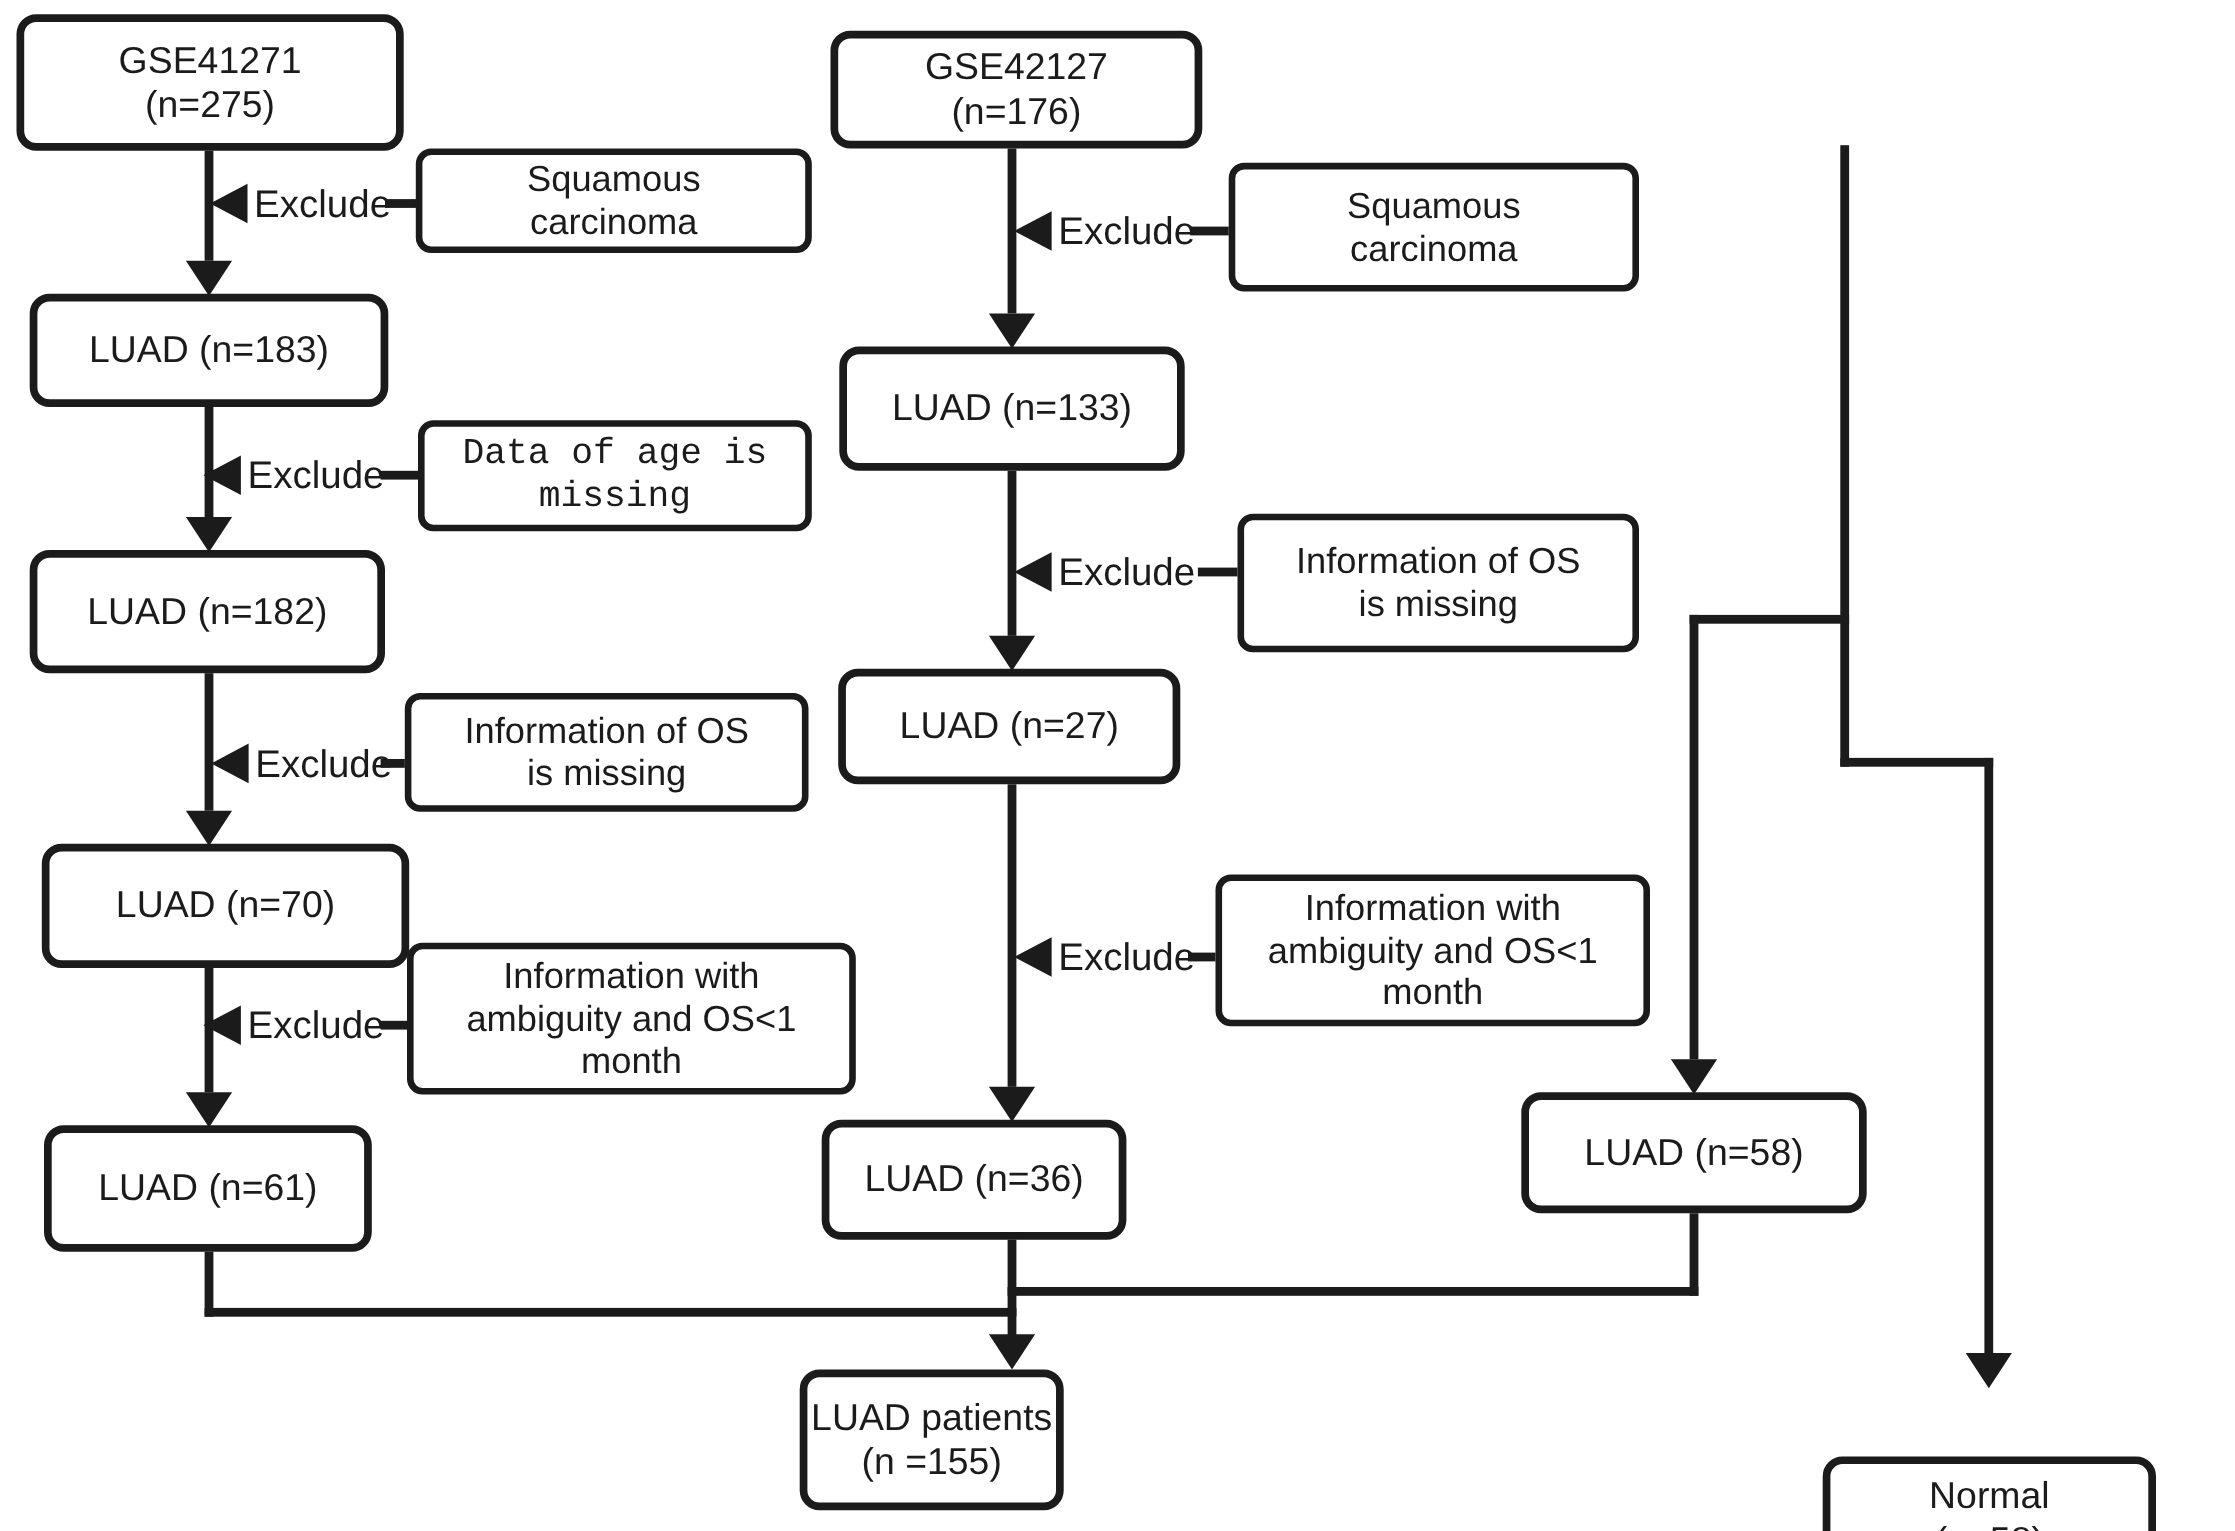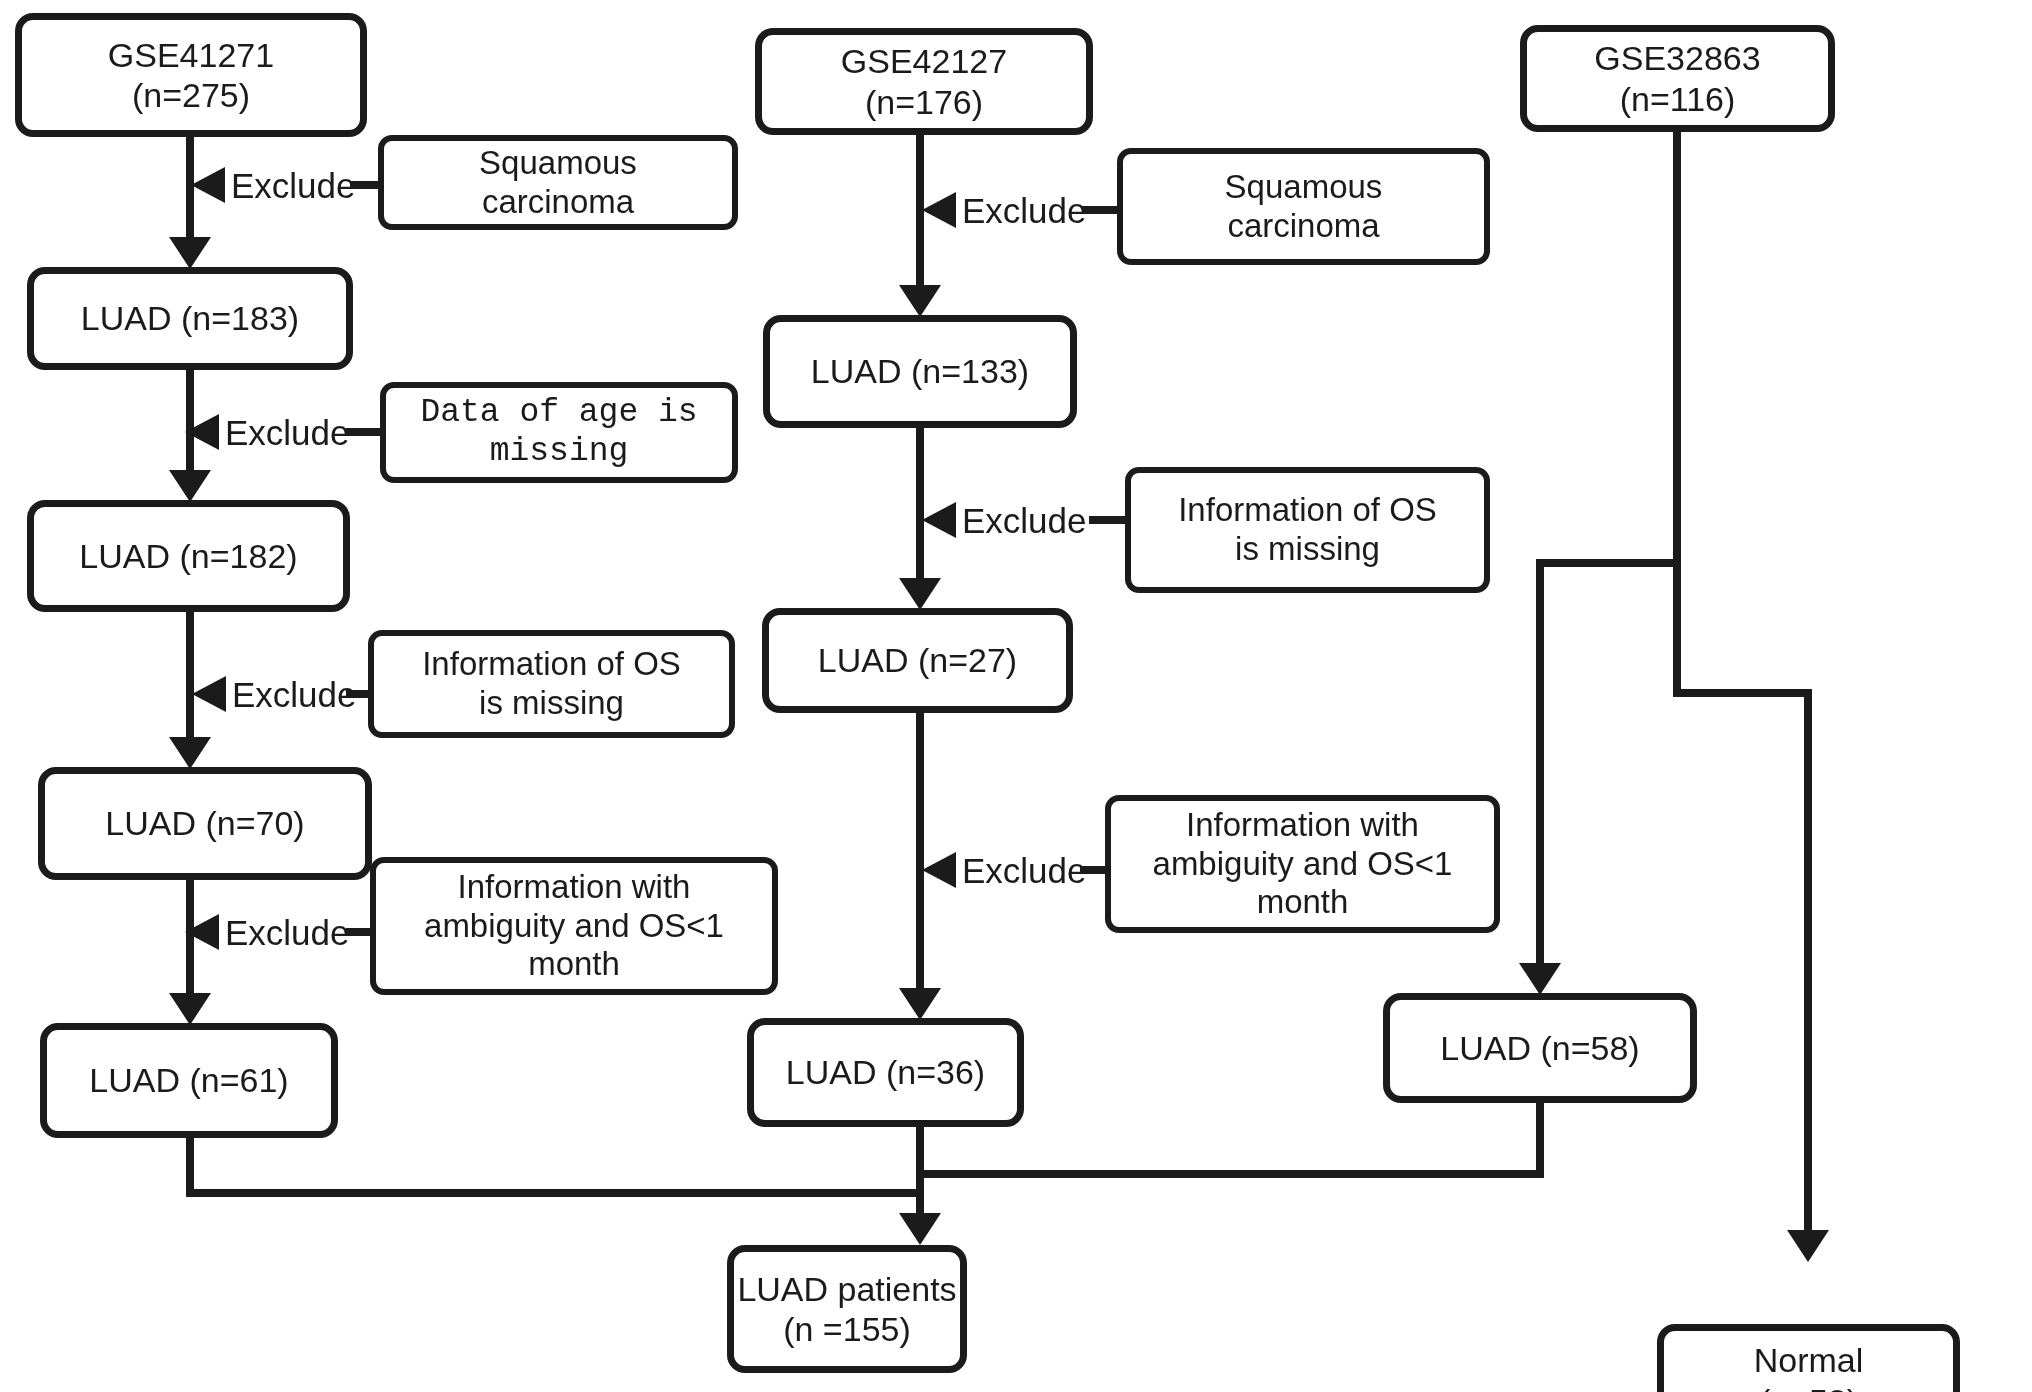--- a/index.html
+++ b/index.html
@@ -152,22 +152,20 @@
 
   <div class="node" style="left:747px;top:1018px;width:277px;height:109px;">LUAD (n=36)</div>
 
   <div class="vline" style="left:916px;top:1127px;height:88px;"></div>
   <div class="hline" style="left:916px;top:1170px;width:628px;"></div>
   <div class="arrow-down" style="left:899px;top:1213px;"></div>
 
   <div class="node" style="left:727px;top:1245px;width:240px;height:128px;">LUAD patients
 (n =155)</div>
 
-  <div class="node" style="left:1520px;top:25px;width:315px;height:107px;">GSE32863
-(n=116)</div>
 
   <div class="vline" style="left:1673px;top:132px;height:565px;"></div>
 
   <div class="hline" style="left:1536px;top:559px;width:145px;"></div>
   <div class="vline" style="left:1536px;top:559px;height:404px;"></div>
   <div class="arrow-down" style="left:1519px;top:963px;"></div>
 
   <div class="hline" style="left:1673px;top:689px;width:139px;"></div>
   <div class="vline" style="left:1804px;top:689px;height:541px;"></div>
   <div class="arrow-down" style="left:1787px;top:1230px;"></div>

